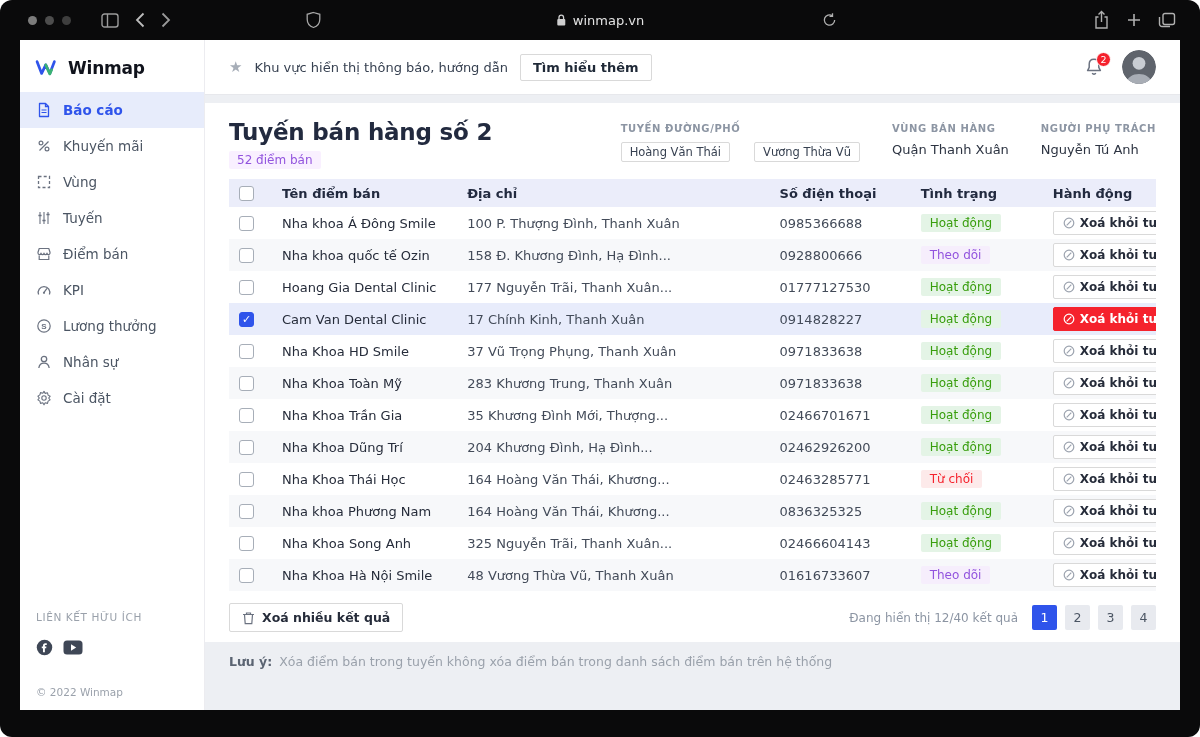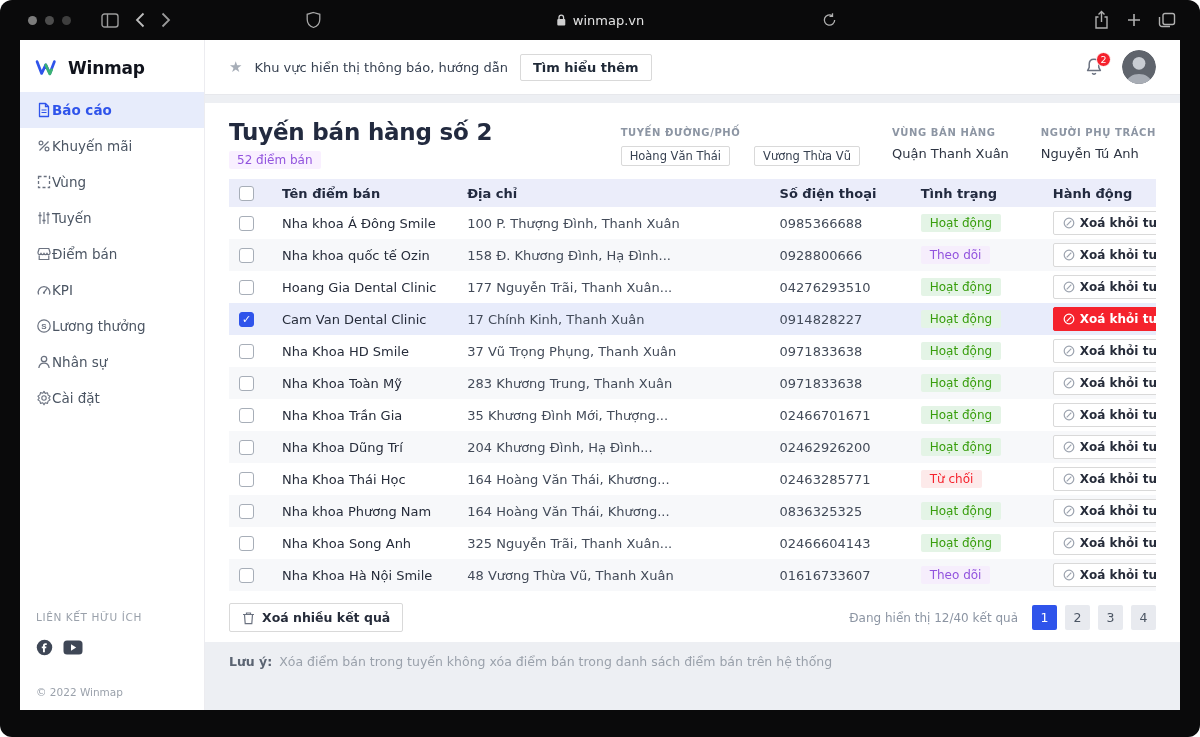--- a/index.html
+++ b/index.html
@@ -21,21 +21,21 @@
   .refresh-pos { position:absolute; left:822px; top:50%; transform:translateY(-50%); }
   .chrome-right { position:absolute; right:24px; top:0; height:40px; display:flex; align-items:center; gap:16px; }
 
   
   .app { position:absolute; top:40px; left:20px; right:20px; bottom:27px; background:#ffffff; display:flex; overflow:hidden; }
 
   
   .sidebar { position:relative; width:185px; flex:0 0 185px; background:#ffffff; border-right:1px solid #ececf0; }
   .logo { display:flex; align-items:center; gap:6px; padding:18px 14px 14px; }
   .brand-text { font-size:17px; font-weight:700; color:#10131c; letter-spacing:-0.2px; }
-  .nav-item { display:flex; align-items:center; height:36px; padding:0 16px; font-size:13.5px; color:#4b5563; cursor:pointer; }
+  .nav-item { display:flex; align-items:center; gap:11px; height:36px; padding:0 16px; font-size:13.5px; color:#4b5563; cursor:pointer; }
   .nav-item .nav-icon { display:inline-flex; color:#6b7280; width:16px; }
   .nav-item.active { background:#e7ecfb; color:#2f54eb; font-weight:600; }
   .nav-item.active .nav-icon { color:#2f54eb; }
   .sidebar-bottom { position:absolute; left:0; right:0; bottom:12px; padding:0 16px; }
   .links-title { font-size:10.5px; letter-spacing:0.6px; color:#9aa1ab; margin-bottom:12px; }
   .useful-link { font-size:12.5px; color:#4b5563; margin:9px 0; cursor:pointer; }
   .socials { display:flex; gap:10px; margin-top:16px; align-items:center; }
   .copyright { margin-top:30px; font-size:10.5px; color:#9aa1ab; }
 
   
@@ -44,21 +44,21 @@
   .star { color:#a7aeb8; font-size:15px; line-height:1; }
   .notice { font-size:13px; color:#374151; }
   .learn-more { background:#fff; border:1px solid #d9d9d9; border-radius:2px; padding:5px 12px; font-size:13px; font-weight:600; color:#1f2937; cursor:pointer; font-family:inherit; }
   .topbar-right { margin-left:auto; display:flex; align-items:center; gap:18px; }
   .bell-wrap { position:relative; display:inline-flex; cursor:pointer; }
   .bell-badge { position:absolute; top:-5px; right:-7px; min-width:15px; height:15px; padding:0 3px; background:#f5222d; color:#fff; border-radius:8px; font-size:9.5px; display:flex; align-items:center; justify-content:center; border:1.5px solid #fff; }
   .avatar { width:34px; height:34px; border-radius:50%; overflow:hidden; cursor:pointer; }
 
   .content { flex:1; padding-top:8px; display:flex; flex-direction:column; overflow:hidden; }
   .card { background:#ffffff; padding:16px 24px 10px; }
-  .card-head { display:flex; align-items:center; margin-bottom:10px; }
+  .card-head { display:flex; align-items:flex-start; margin-bottom:10px; }
   .page-title { margin:0; font-size:23px; font-weight:700; color:#222a3f; letter-spacing:-0.2px; }
   .count-badge { display:inline-block; margin-top:6px; background:#f9f0ff; color:#9254de; font-size:12px; padding:2px 8px; border-radius:2px; }
   .meta { margin-left:auto; display:flex; gap:32px; padding-top:4px; }
   .meta-label { font-size:10px; letter-spacing:0.6px; color:#8c95a3; font-weight:600; margin-bottom:8px; }
   .meta-value { font-size:13px; color:#2d3442; }
   .chip-row { display:flex; gap:24px; }
   .chip { border:1px solid #d9d9d9; border-radius:2px; padding:2px 8px; font-size:11.5px; color:#374151; background:#fff; white-space:nowrap; }
 
   
   table { width:100%; border-collapse:collapse; table-layout:fixed; }
@@ -397,21 +397,21 @@
                       </span>
                       <span>Xoá khỏi tuyến</span>
                     </button></td>
                 </tr>
                 <tr>
                   <td>
                     <div class="checkbox"></div>
                   </td>
                   <td class="cell-name">Hoang Gia Dental Clinic</td>
                   <td class="cell-addr">177 Nguyễn Trãi, Thanh Xuân...</td>
-                  <td class="cell-phone">04276293510</td>
+                  <td class="cell-phone">01777127530</td>
                   <td><span class="status status-active">Hoạt động</span></td>
                   <td><button class="action-btn">
                       <span class="rm-ic">
                         <svg width="12" height="12" viewBox="0 0 12 12">
                           <circle cx="6" cy="6" r="4.8" fill="none" stroke="currentColor" stroke-width="1.2"></circle>
                           <path d="M3.7 8.3 8.3 3.7" stroke="currentColor" stroke-width="1.2"></path>
                         </svg>
                       </span>
                       <span>Xoá khỏi tuyến</span>
                     </button></td>

